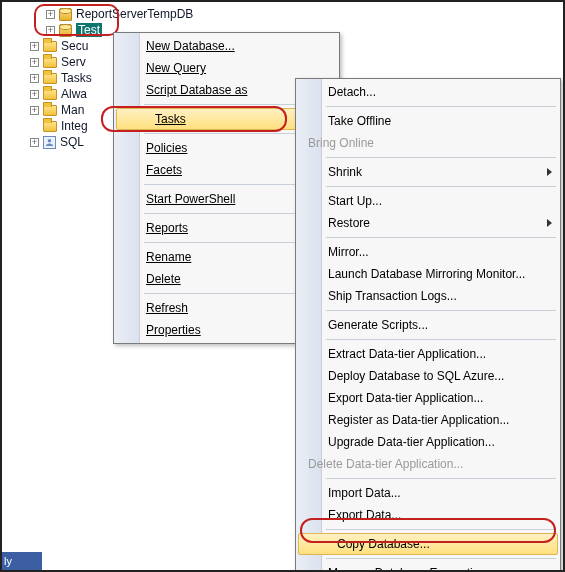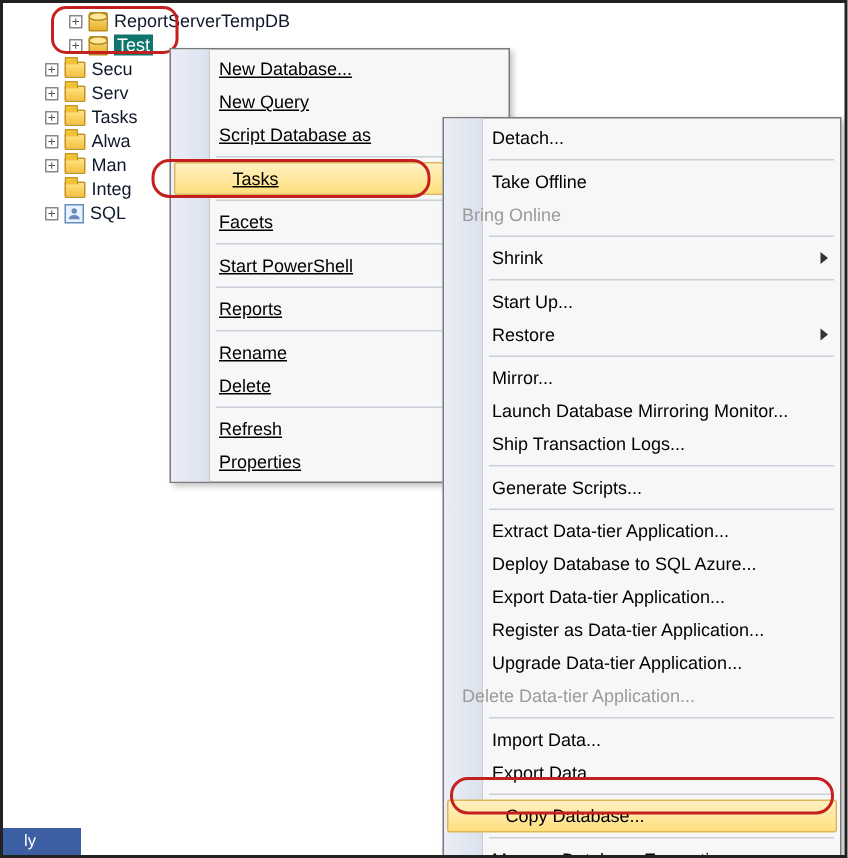--- a/index.html
+++ b/index.html
@@ -119,23 +119,23 @@
     position:absolute; right:8px; top:50%; transform:translateY(-50%);
     width:0;height:0;border-top:4px solid transparent;border-bottom:4px solid transparent;border-left:5px solid #333;
   }
   .sep {
     height:1px;background:#c9cfd8;margin:3px 4px 3px 30px;
   }
   #menu1 { top:30px; left:111px; width:227px;text-decoration:underline; }
   #menu2 { top:76px; left:293px; width:266px; }
 
   .footer {
-    position:absolute;left:0;bottom:0;height:18px;width:52px;
+    position:absolute;left:0;bottom:0;height:18px;width:40px;
     background:#3b5fa2;color:#fff;font-size:11px;
-    display:flex;align-items:center;padding:0 14px;
+    display:flex;align-items:center;padding:0 2px;
   }
 </style>
 </head>
 <body>
 
 <div class="tree">
   <div class="tree-item" style="margin-left:24px;">
     <span class="expander">+</span>
     <span class="db-icon"></span>
     <span class="tree-label">ReportServerTempDB</span>
@@ -202,20 +202,24 @@
         <span>Script Database as</span>
         <span class="arrow"></span>
       </div>
     <div class="sep"></div>
     <div class="mi sel">
         <span>Tasks</span>
         <span class="arrow"></span>
       </div>
     <div class="sep"></div>
     <div class="mi">
+        <span>Policies</span>
+        <span class="arrow"></span>
+      </div>
+    <div class="mi">
         <span>Facets</span>
       </div>
     <div class="sep"></div>
     <div class="mi">
         <span>Start PowerShell</span>
       </div>
     <div class="sep"></div>
     <div class="mi">
         <span>Reports</span>
         <span class="arrow"></span>

